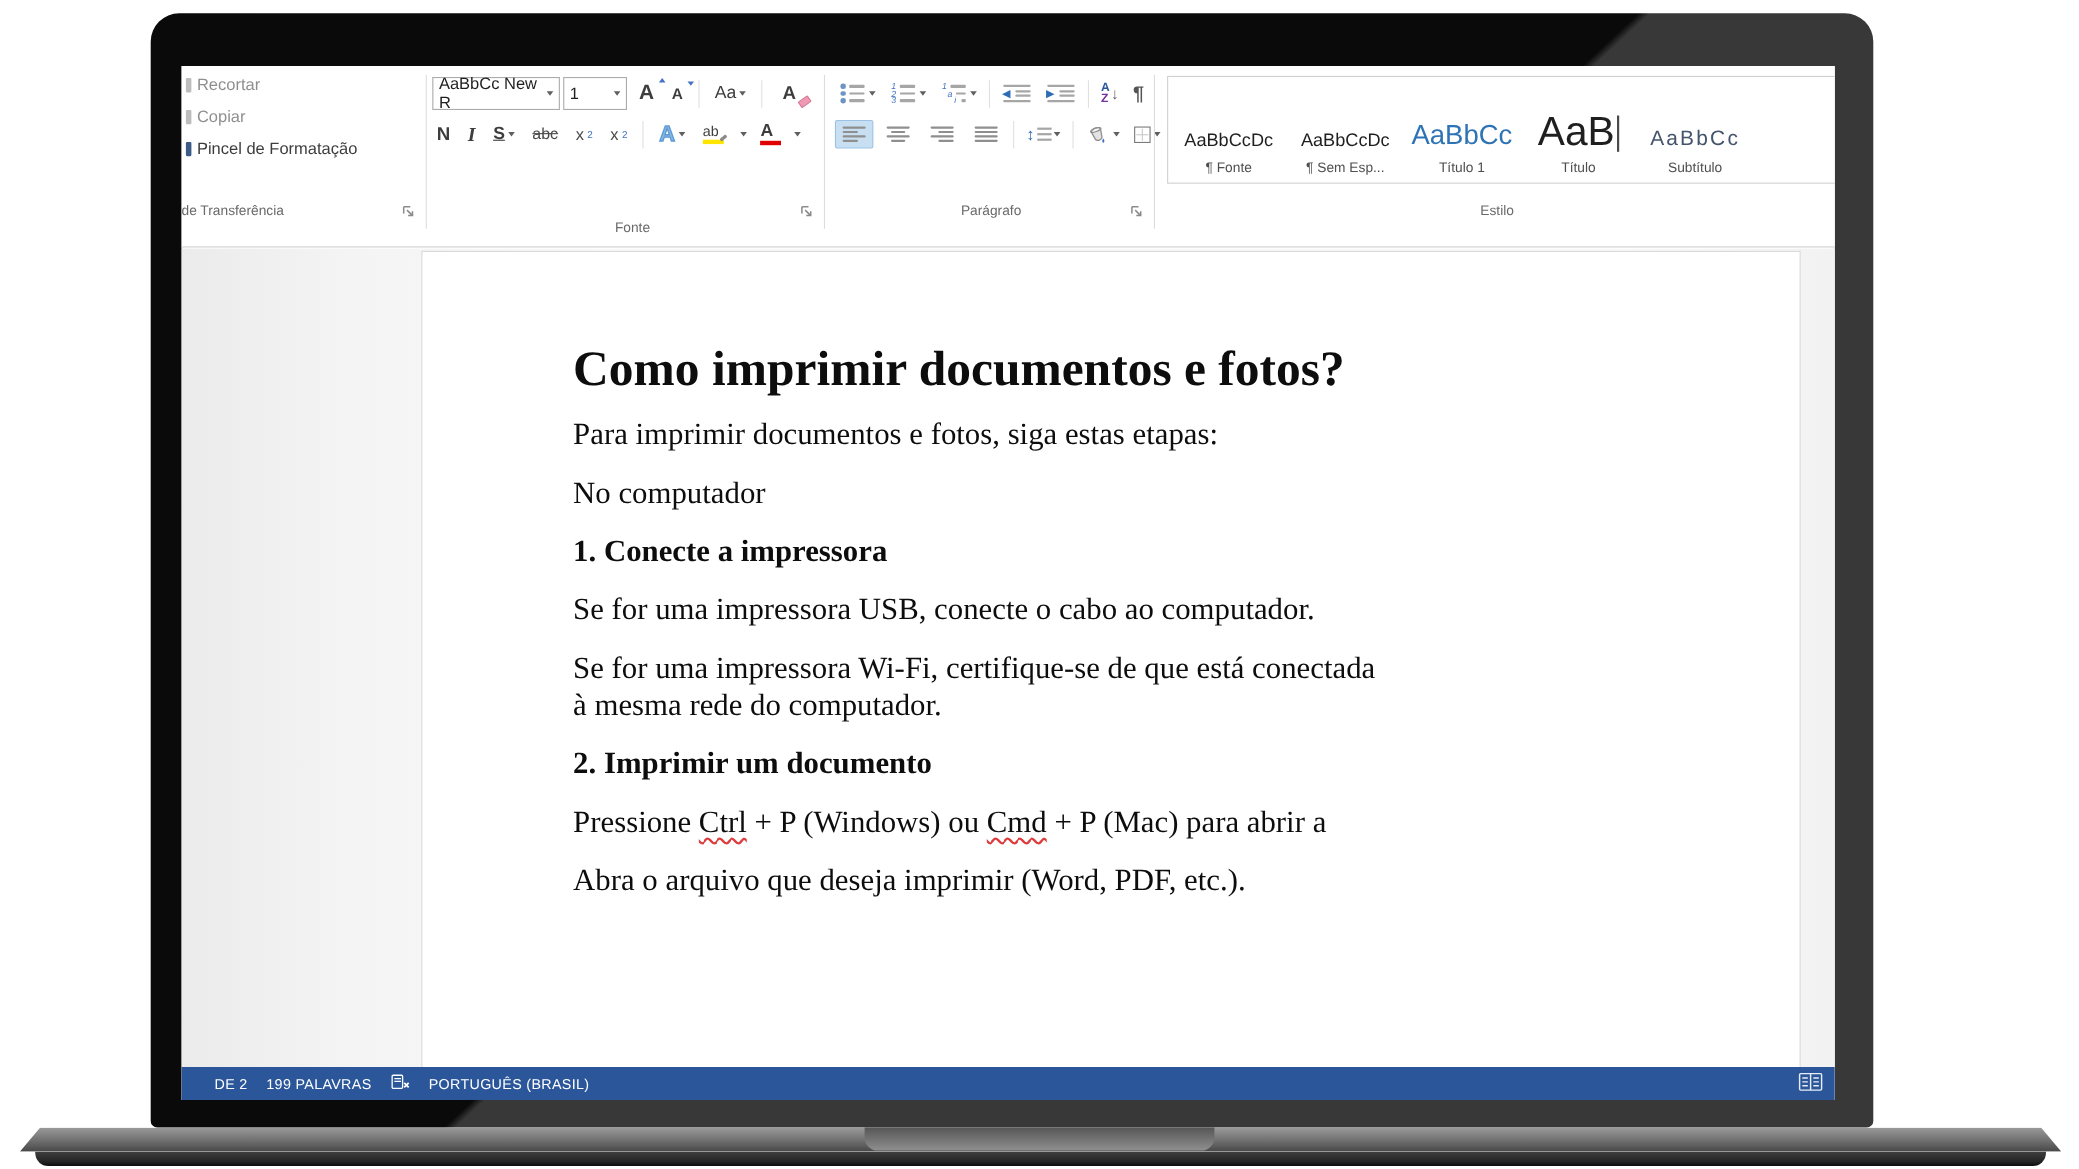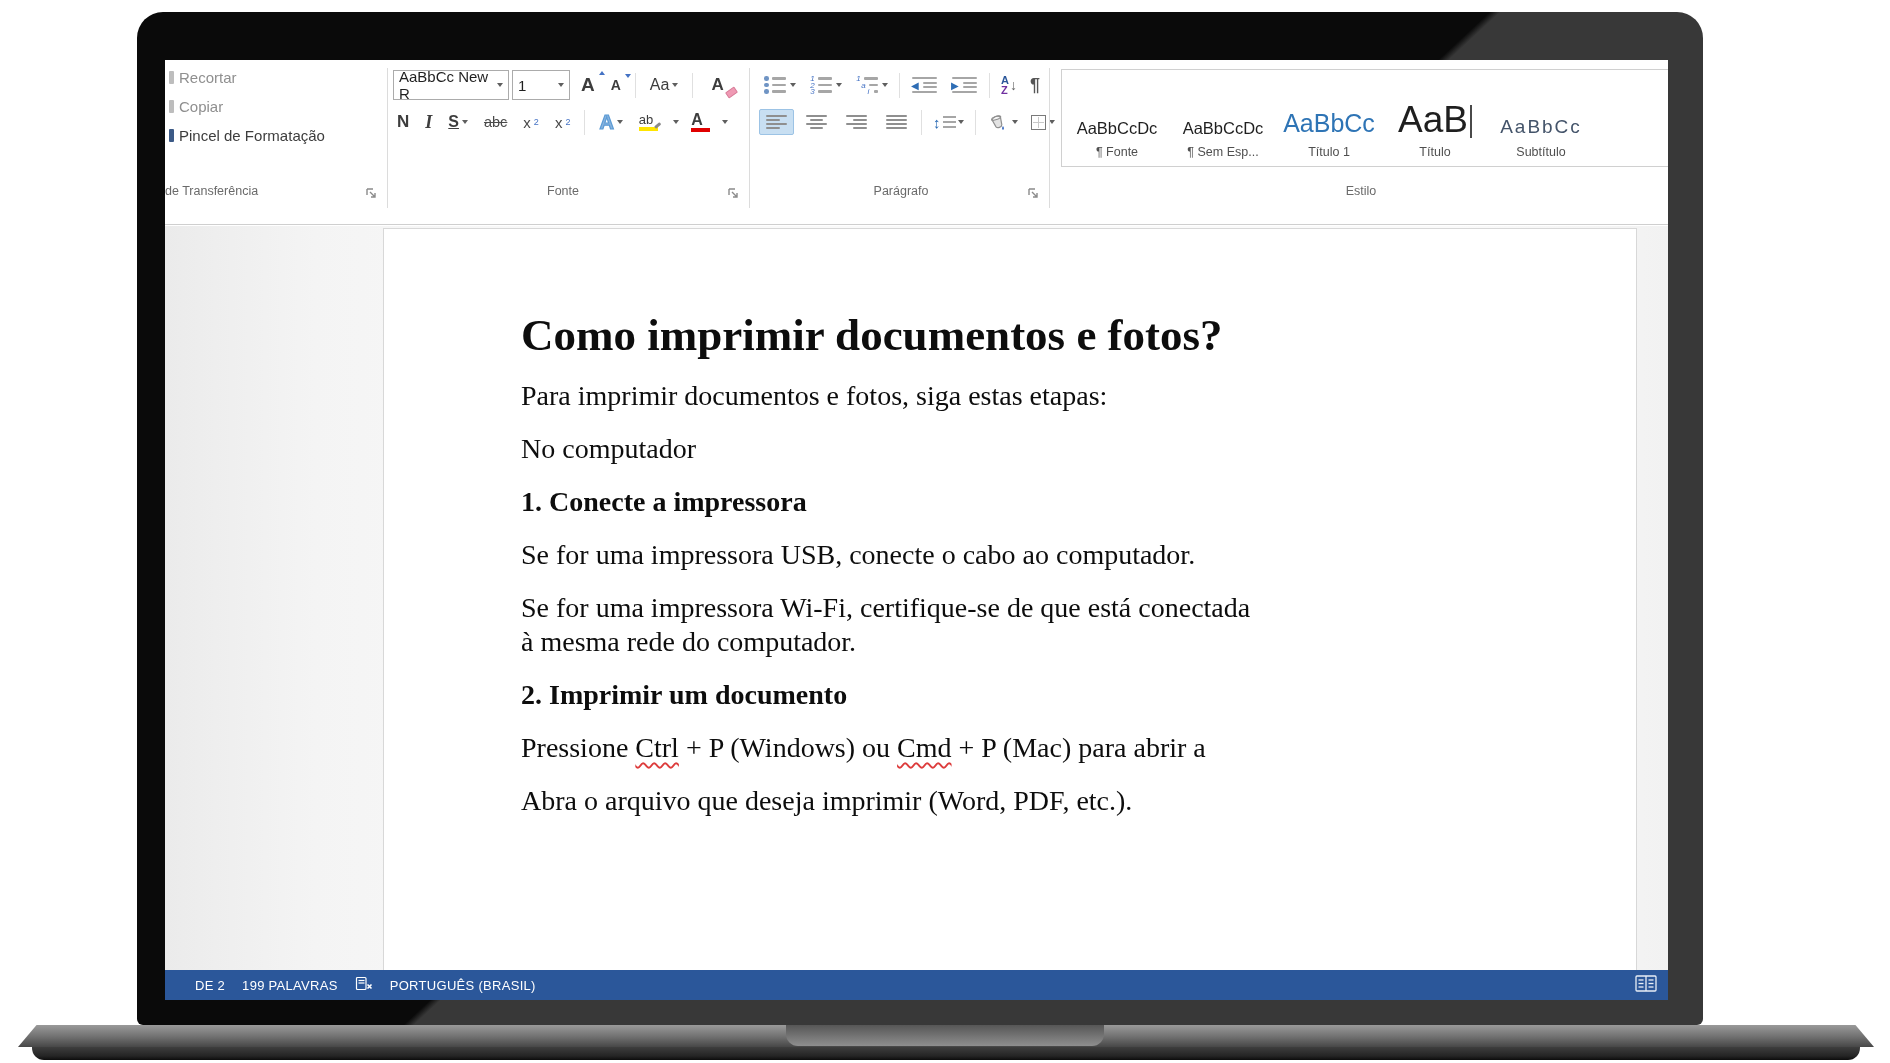--- a/index.html
+++ b/index.html
@@ -259,21 +259,21 @@
         </span>
         <span class="bar yellow"></span>
       </span>
       <span class="caret"></span>
       <span class="btn colbar-btn">
         <span class="top topA">A</span>
         <span class="bar red"></span>
       </span>
       <span class="caret"></span>
     </div>
-    <div class="grp-label" style="left:228px; width:340px;">Fonte</div>
+    <div class="grp-label" style="left:240px; width:340px;margin-top:16px;">Fonte</div>
     <div class="launcher" style="left:562px;">
       <svg viewBox="0 0 13 13" width="13" height="13">
           <path d="M2 2 H8 M2 2 V8" stroke="#8b8b8b" stroke-width="1.4" fill="none"></path>
           <path d="M5 5 L10 10 M10 6 V10 H6" stroke="#8b8b8b" stroke-width="1.4" fill="none"></path>
         </svg>
     </div>
     <div class="vsep" style="left:584px;"></div>
 
     <div class="row" style="left:594px; top:9px; gap:5px;">
       <span class="btn">

